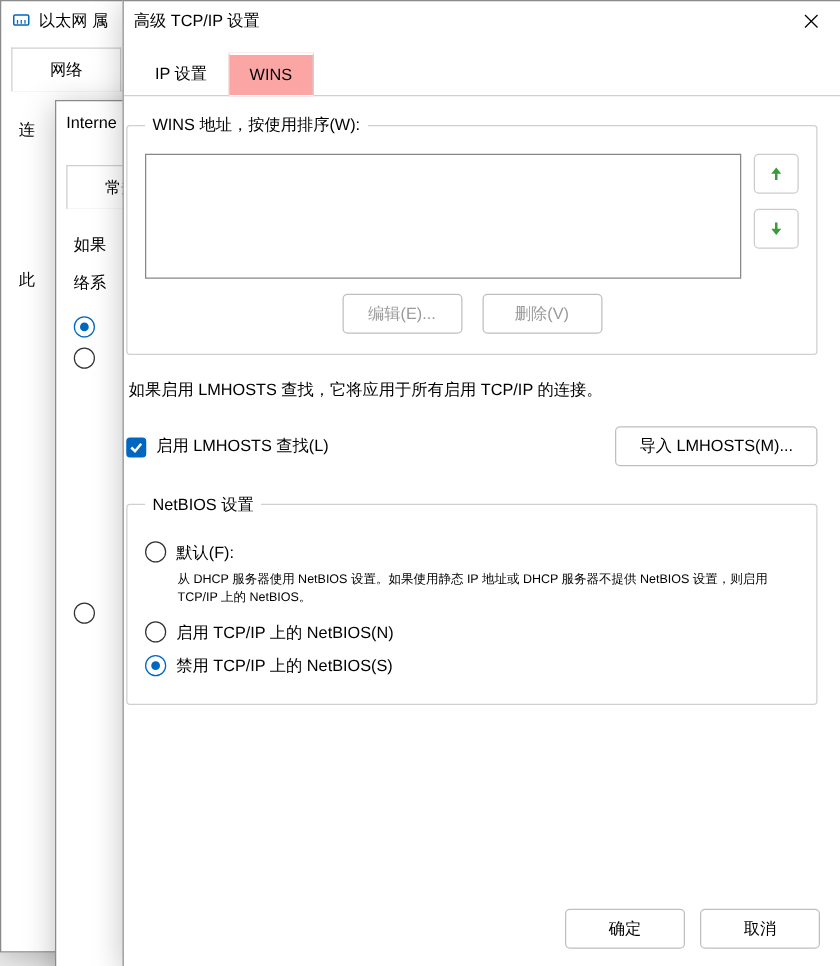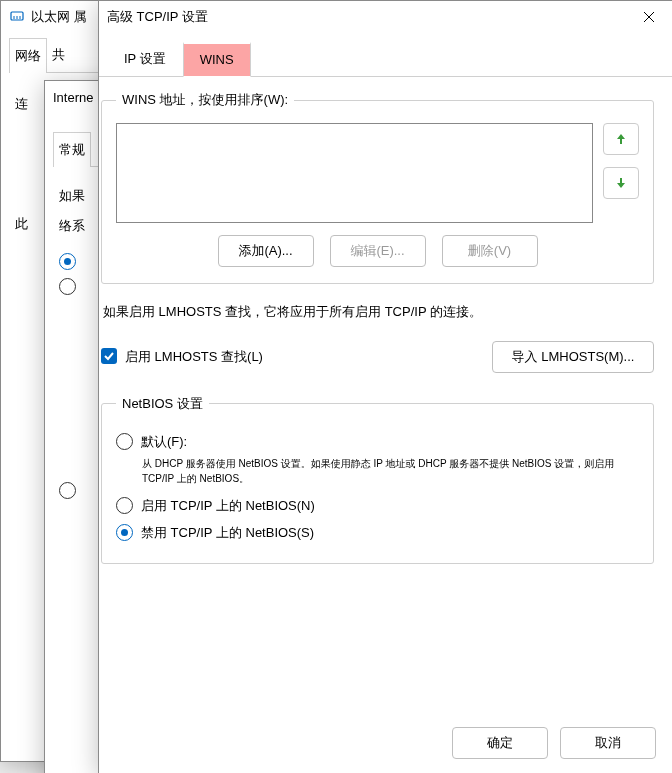--- a/index.html
+++ b/index.html
@@ -25,21 +25,21 @@
   .radio.sel{border-color:#0067c0}
   .radio .dot{width:7px;height:7px;border-radius:50%;background:#0067c0}
   .radio-item{display:flex;align-items:flex-end;margin:6px 0;cursor:pointer}
   .radio-item .lbl{line-height:17px}
   .desc{margin:6px 0 10px 26px;font-size:10px;line-height:1.55}
   .footer{position:absolute;right:16px;bottom:14px;display:flex;gap:12px}
   
   .bgwin1{left:0;top:0;width:400px;height:760px}
   .bgwin2{left:40;top:38px;width:380px;height:720px}
   .ghost-tab{display:flex;border-bottom:1px solid #d0d0d0;margin:4px 8px 0 8px}
-  .ghost-tab span{padding:8px 5px;border:1px solid #d0d0d0;border-bottom:none;font-size:13px;background:#fff;position:relative;top:1px}
+  .ghost-tab span{padding:8px 30px;border:1px solid #d0d0d0;border-bottom:none;font-size:13px;background:#fff;position:relative;top:1px}
   .ghost-label{padding:12px 14px;font-size:13px}
   .blue-dot{width:15px;height:15px;border:1px solid #0067c0;border-radius:50%;display:inline-flex;align-items:center;justify-content:center;margin-right:8px}
   .blue-dot .d{width:7px;height:7px;border-radius:50%;background:#0067c0}
 </style>
 </head>
 <body>
 
 <div class="win bgwin1" style="z-index:1">
   <div class="titlebar">
     <span style="margin-right:6px">
@@ -105,30 +105,29 @@
               </svg>
           </div>
           <div class="arrow-btn">
             <svg width="14" height="14" viewBox="0 0 14 14">
                 <path d="M7 12 L3 7 H6 V2 H8 V7 H11 Z" fill="#3a9b3a"></path>
               </svg>
           </div>
         </div>
       </div>
       <div class="btnrow">
-        <div class="btn">添加(A)...</div>
         <div class="btn disabled">编辑(E)...</div>
         <div class="btn disabled">删除(V)</div>
       </div>
     </fieldset>
 
     <div style="margin:7px 2px 18px 2px;line-height:1.6">如果启用 LMHOSTS 查找，它将应用于所有启用 TCP/IP 的连接。</div>
 
     <div style="display:flex;align-items:center;justify-content:space-between;margin-bottom:22px">
-      <label style="display:flex;align-items:flex-start;cursor:pointer">
+      <label style="display:flex;align-items:flex-end;cursor:pointer">
         <span class="chk">
           <svg width="12" height="12" viewBox="0 0 12 12">
               <polyline points="2,6 5,9 10,3" fill="none" stroke="#fff" stroke-width="2"></polyline>
             </svg>
         </span>
         <span>启用 LMHOSTS 查找(L)</span>
       </label>
       <div class="btn wide">导入 LMHOSTS(M)...</div>
     </div>
 

